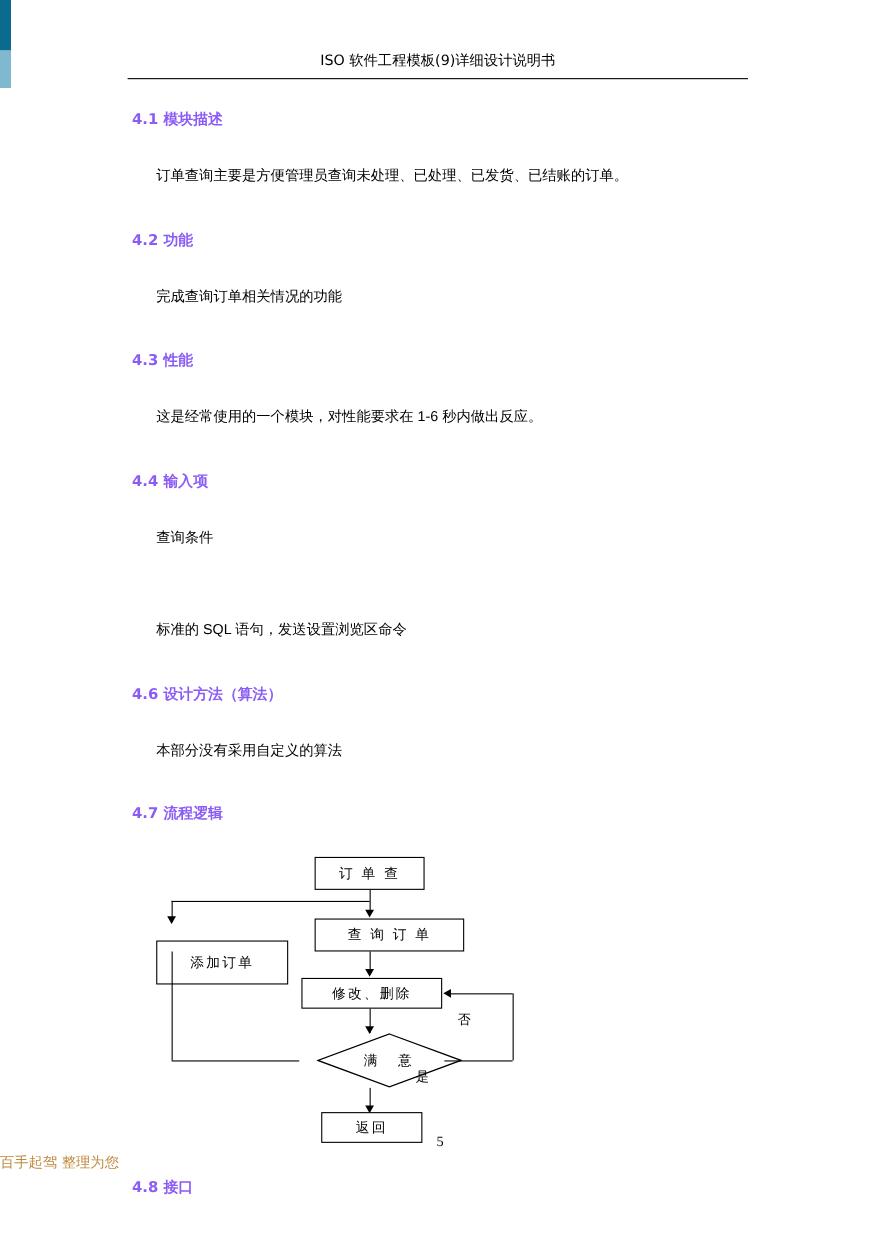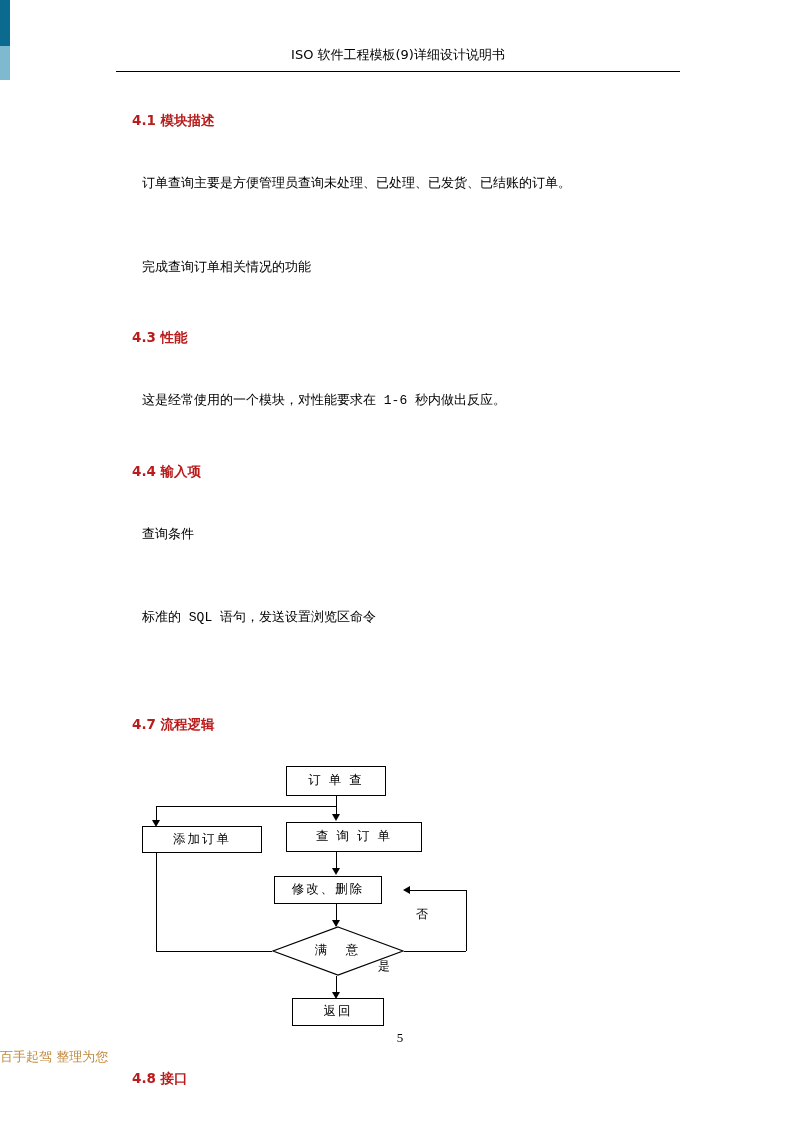--- a/index.html
+++ b/index.html
@@ -42,26 +42,26 @@
   .content {
     position: absolute;
     left: 116px;
     top: 96px;
     width: 564px;
   }
   h2.sec {
     font-family: "DejaVu Sans", sans-serif;
     font-size: 13.5px;
     font-weight: bold;
-    margin: 16px;
+    margin: 4px;
     padding: 0;
-    color: #b91c1c;
+    color: #8b5cf6;
   }
   p.body {
-    font-family: Liberation Mono, monospace;
+    font-family: Liberation Sans, sans-serif;
     font-size: 13px;
     margin: 0;
     padding: 0;
     text-indent: 26px;
     color: #000;
     line-height: 1.5;
   }
   .blk { margin-bottom: 0; }
   .sp-a { height: 28px; }
   .sp-b { height: 36px; }
@@ -169,20 +169,21 @@
   <div class="content">
 
     <div class="blk">
       <h2 class="sec">4.1 模块描述</h2>
       <div class="sp-a"></div>
       <p class="body">订单查询主要是方便管理员查询未处理、已处理、已发货、已结账的订单。</p>
     </div>
     <div class="sp-b"></div>
 
     <div class="blk">
+      <h2 class="sec">4.2 功能</h2>
       <div class="sp-a"></div>
       <p class="body">完成查询订单相关情况的功能</p>
     </div>
     <div class="sp-b"></div>
 
     <div class="blk">
       <h2 class="sec">4.3 性能</h2>
       <div class="sp-a"></div>
       <p class="body">这是经常使用的一个模块，对性能要求在 1-6 秒内做出反应。</p>
     </div>
@@ -194,49 +195,54 @@
       <p class="body">查询条件</p>
     </div>
     <div class="sp-b"></div>
 
     <div class="blk">
       <div class="sp-a"></div>
       <p class="body">标准的 SQL 语句，发送设置浏览区命令</p>
     </div>
     <div class="sp-b"></div>
 
+    <div class="blk">
+      <h2 class="sec">4.6 设计方法（算法）</h2>
+      <div class="sp-a"></div>
+      <p class="body">本部分没有采用自定义的算法</p>
+    </div>
     <div class="sp-b"></div>
 
     <div class="blk">
       <h2 class="sec">4.7 流程逻辑</h2>
 
       <div class="flow">
 
         <div class="node" style="left:170px; top:16px; width:100px; height:30px;">订 单 查</div>
 
         <div class="line v" style="left:220px; top:46px; height:22px;"></div>
         <div class="arrow down" style="left:216px; top:64px;"></div>
 
         <div class="node" style="left:170px; top:72px; width:136px; height:30px;">查 询 订 单</div>
 
-        <div class="node" style="left:26px; top:76px; width:120px; height:27px;">添加订单</div>
+        <div class="node" style="left:26px; top:92px; width:120px; height:40px;">添加订单</div>
 
         <div class="line h" style="left:40px; top:56px; width:180px;"></div>
         <div class="line v" style="left:40px; top:56px; height:16px;"></div>
         <div class="arrow down" style="left:36px; top:70px;"></div>
 
         <div class="line v" style="left:220px; top:102px; height:20px;"></div>
         <div class="arrow down" style="left:216px; top:118px;"></div>
 
-        <div class="node" style="left:158px; top:126px; width:108px; height:28px;">修改、删除</div>
+        <div class="node" style="left:158px; top:126px; width:128px; height:28px;">修改、删除</div>
 
         <div class="line v" style="left:220px; top:154px; height:22px;"></div>
         <div class="arrow down" style="left:216px; top:170px;"></div>
 
-        <div class="diamond-wrap" style="left:156px; top:176px; width:132px; height:50px;">
+        <div class="diamond-wrap" style="left:172px; top:176px; width:132px; height:50px;">
           <svg class="diamond" viewBox="0 0 132 50" preserveAspectRatio="none">
             <polygon points="66,1 131,25 66,49 1,25" fill="#ffffff" stroke="#000000" stroke-width="1.2"></polygon>
           </svg>
           <div class="dlabel">满　意</div>
         </div>
 
         <div class="line h" style="left:288px; top:201px; width:62px;"></div>
         <div class="line v" style="left:350px; top:140px; height:61px;"></div>
         <div class="line h" style="left:294px; top:140px; width:56px;"></div>
         <div class="arrow left" style="left:287px; top:136px;"></div>

